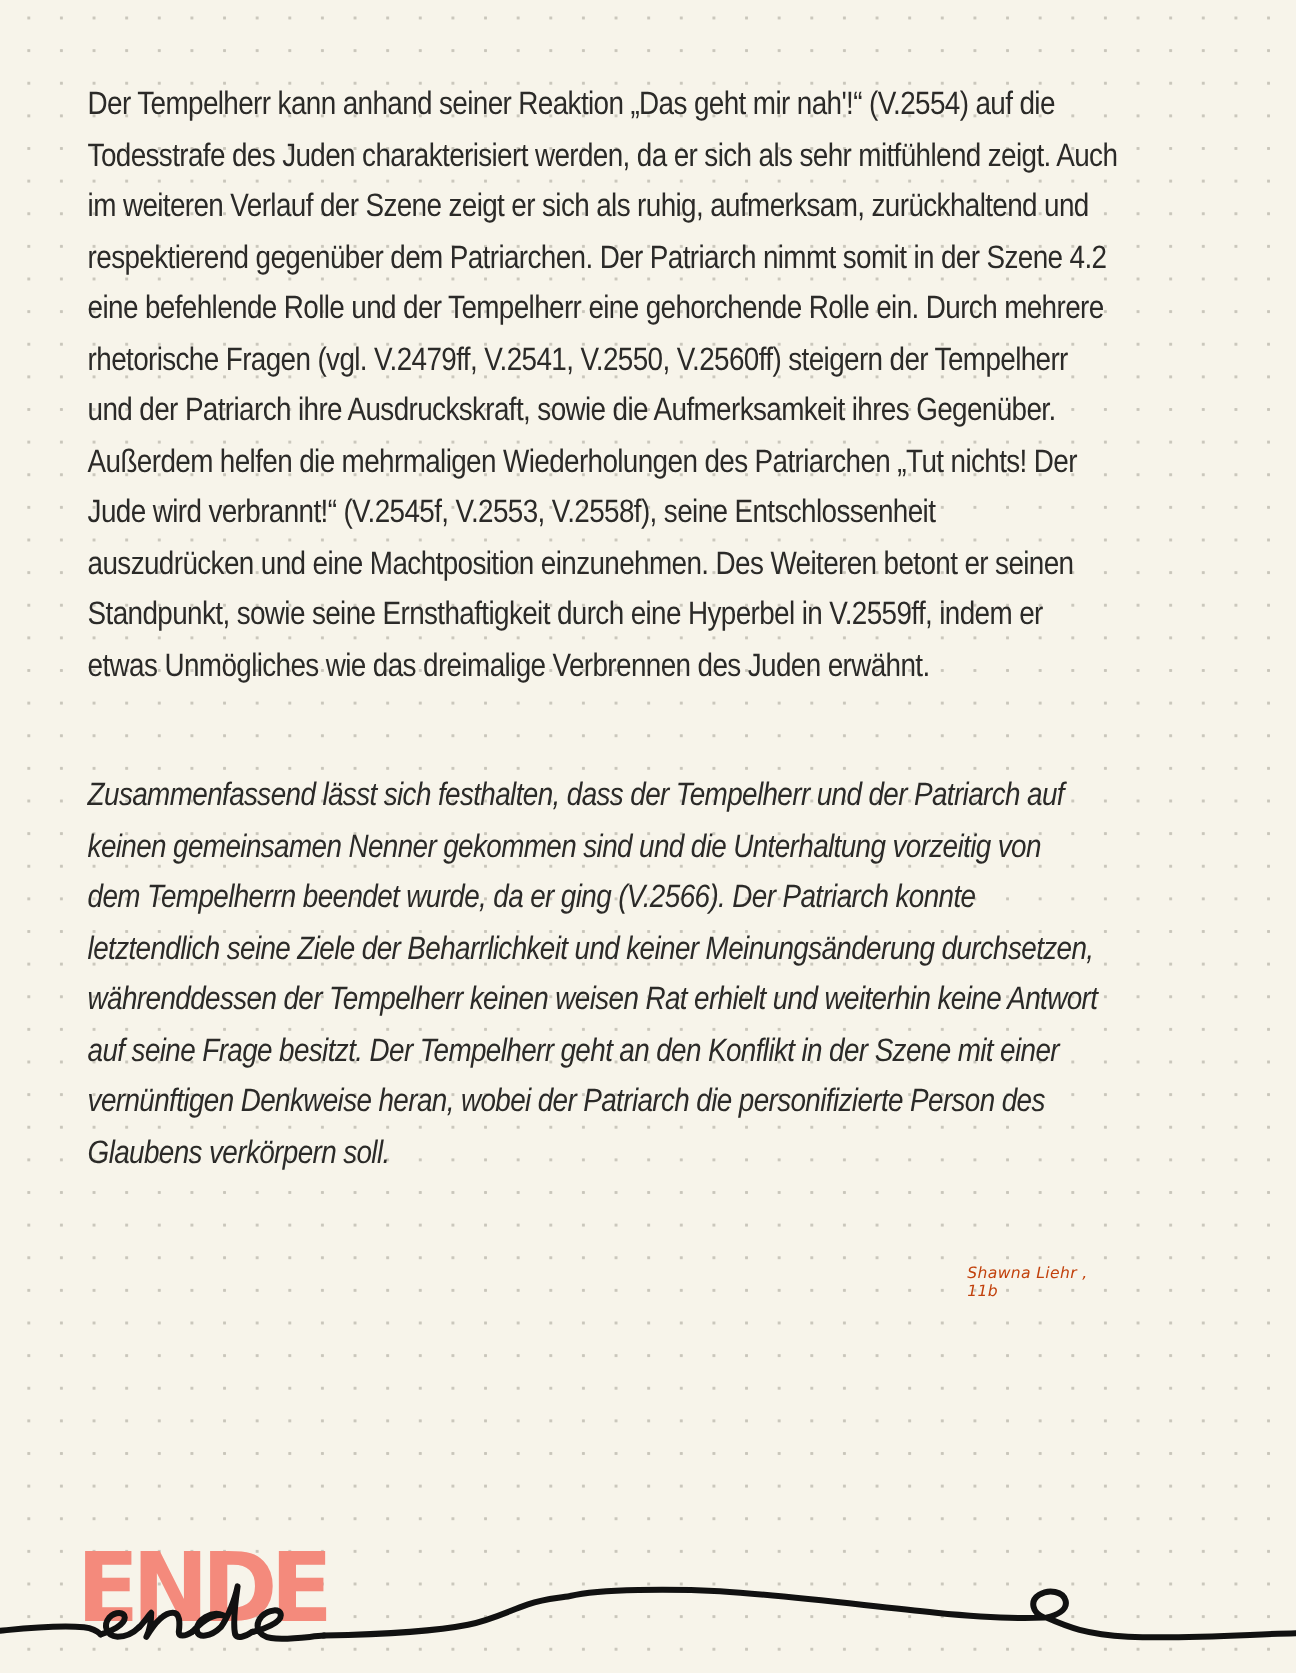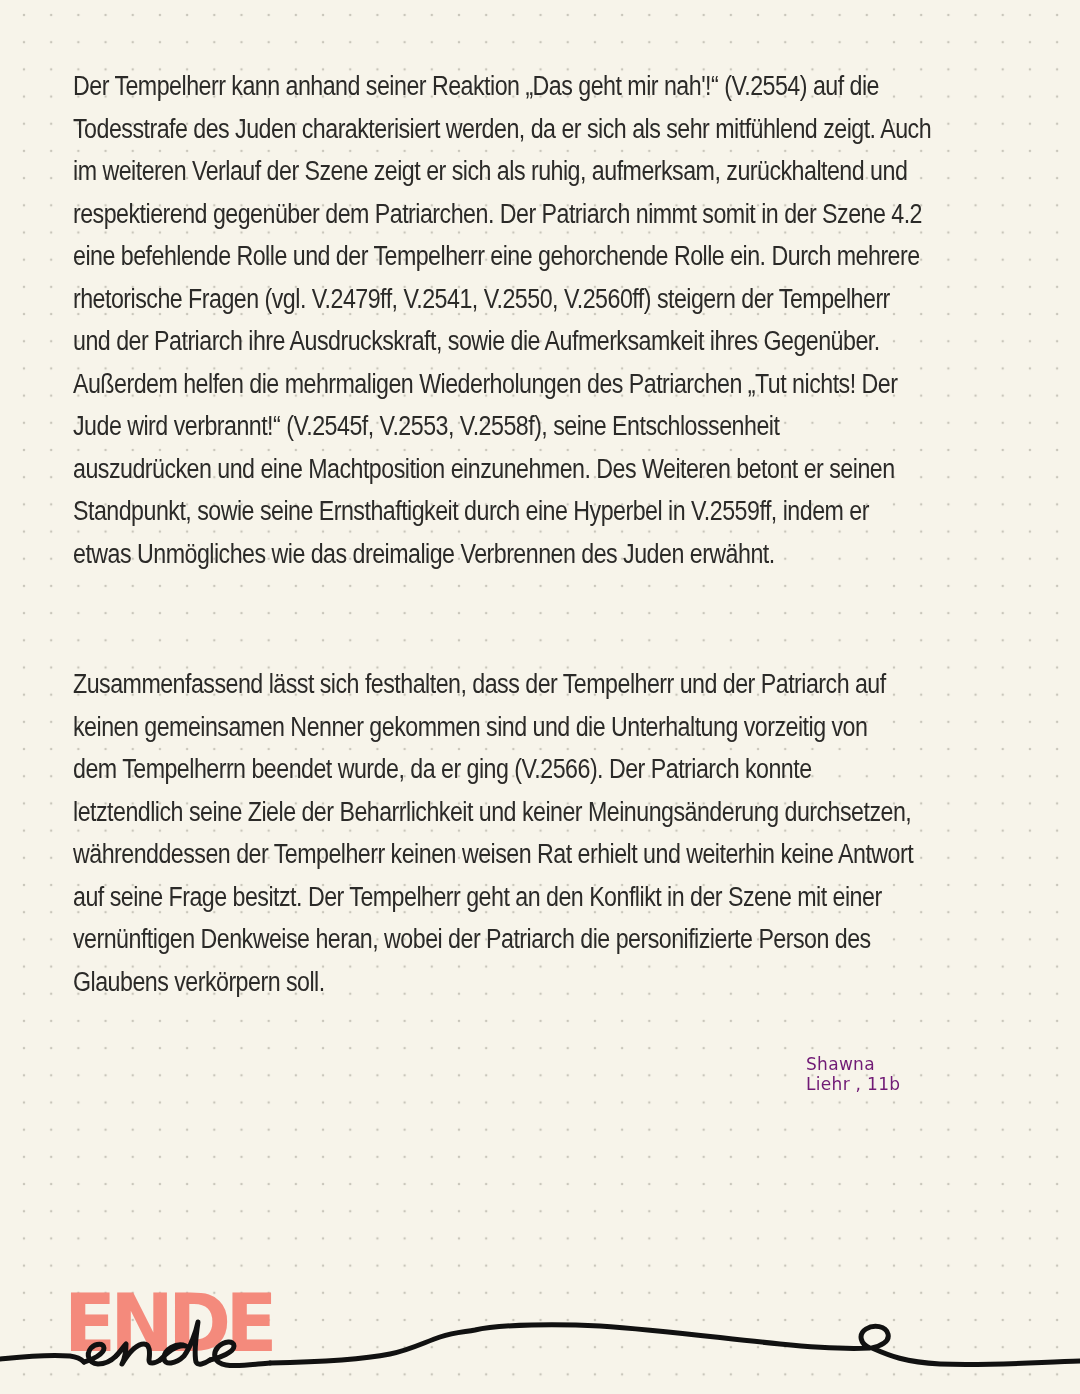--- a/index.html
+++ b/index.html
@@ -33,28 +33,29 @@
     display: block;
     white-space: nowrap;
     font-size: 27px;
     line-height: 42.5px;
     height: 42.5px;
     letter-spacing: -0.6px;
     transform: scaleX(0.86);
     transform-origin: left center;
   }
   #para-1 { top: 65px; }
-  #para-2 { top: 663px; }
+  #para-2 { top: 641px; font-style: italic; }
   .signature {
     position: absolute;
     left: 806px;
     top: 1054px;
     font-family: "DejaVu Sans", sans-serif;
-    font-size: 17px;
-    color: #701a75;
+    font-style: italic;
+    font-size: 13px;
+    color: #c2410c;
     letter-spacing: 0.3px;
   }
   .ende-block {
     position: absolute;
     left: 0;
     top: 1280px;
     width: 1080px;
     height: 114px;
   }
   .ende-big {

